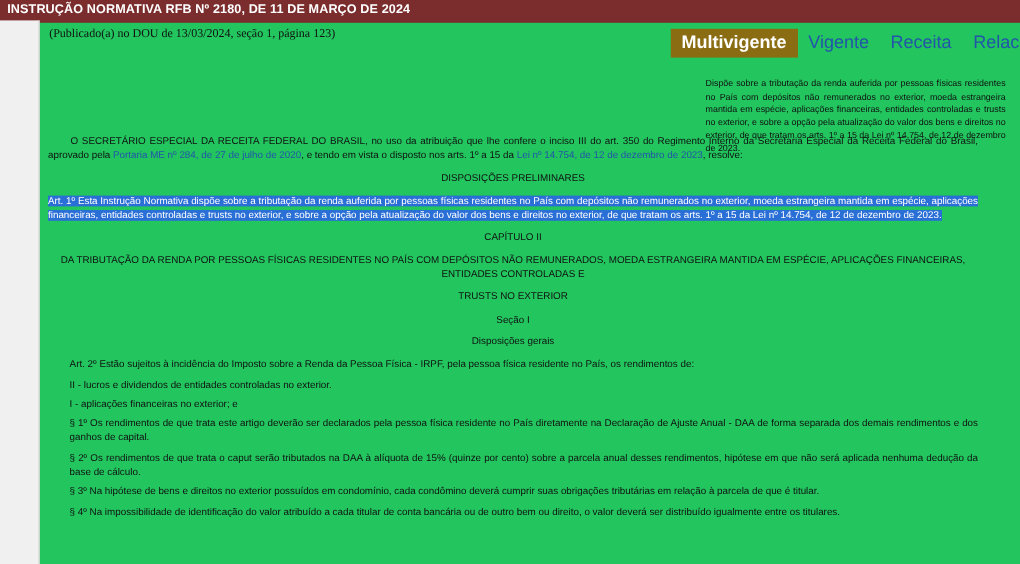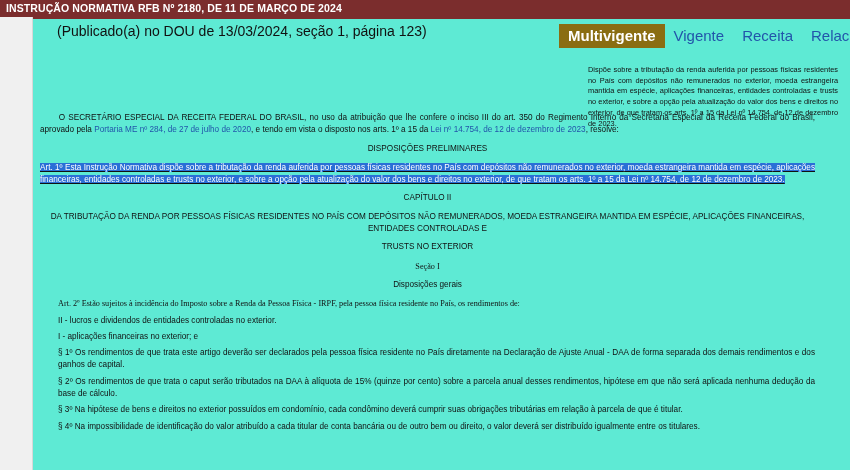--- a/index.html
+++ b/index.html
@@ -8,21 +8,21 @@
     width: 850px; height: 470px;
     background: #ffffff;
     font-family: "Liberation Sans", sans-serif;
     color: #000;
     overflow: hidden;
   }
   .page {
     position: relative;
     width: 850px;
     height: 470px;
-    background: #5eead4;
+    background: #22c55e;
   }
   
   .title-bar {
     background: #7b2d2d;
     color: #ffffff;
     font-size: 10.5px;
     font-weight: bold;
     padding: 3px 6px 4px 6px;
     line-height: 1.1;
     letter-spacing: 0.1px;
@@ -40,23 +40,24 @@
   .content-wrap {
     position: absolute;
     top: 17px;
     left: 33px;
     right: 0;
     bottom: 0;
     padding: 0;
   }
   
   .dou-line {
-    font-size: 14px;
+    font-size: 10px;
     color: #111;
-    padding: 6px 0 0 24px;
+    padding: 6px 0 0 8px;
+    font-family: Liberation Serif, serif;
   }
   
   .tabs {
     position: absolute;
     top: 24px;
     left: 559px;
     display: flex;
     align-items: flex-end;
     font-size: 15px;
     z-index: 5;
@@ -98,31 +99,30 @@
     margin: 0 0 4px 0;
     text-indent: 0;
   }
   .p.indent { padding-left: 18px; }
   .center {
     text-align: center;
     margin: 6px 0 0 0;
     font-weight: normal;
   }
   .tight { margin-bottom: 1px; }
-  .spaced-top { margin-top: 7px; font-family: Liberation Serif, serif; }
+  .spaced-top { margin-top: 7px; }
   a.lnk { color: #2255aa; text-decoration: none; }
   .hl {
     background: #2a6fd6;
     color: #ffffff;
   }
   .art-highlight {
     display: block;
     text-align: justify;
     margin: 7px 0 6px 0;
-    text-decoration: underline;
   }
 </style>
 </head>
 <body>
 
 <div class="page">
 
   <div class="title-bar">
     <span>INSTRUÇÃO NORMATIVA RFB Nº 2180, DE 11 DE MARÇO DE 2024</span>
   </div>

